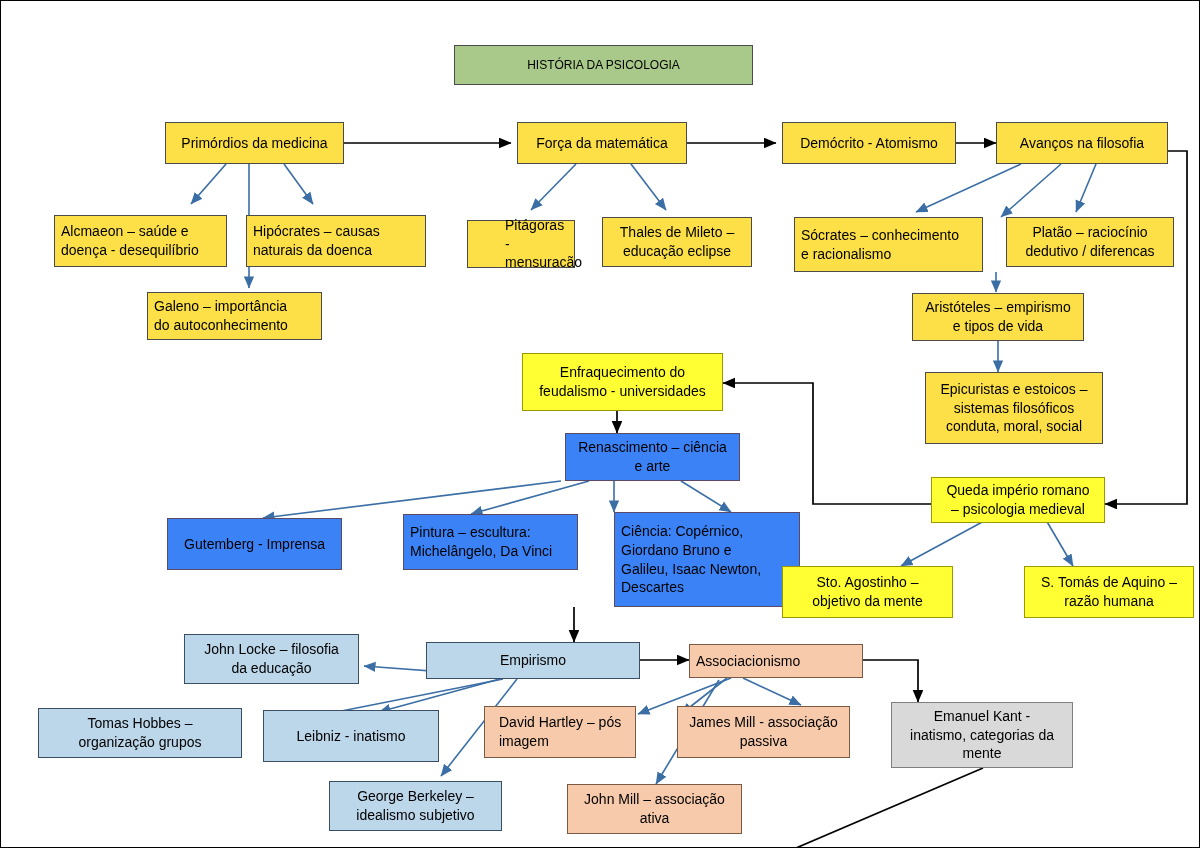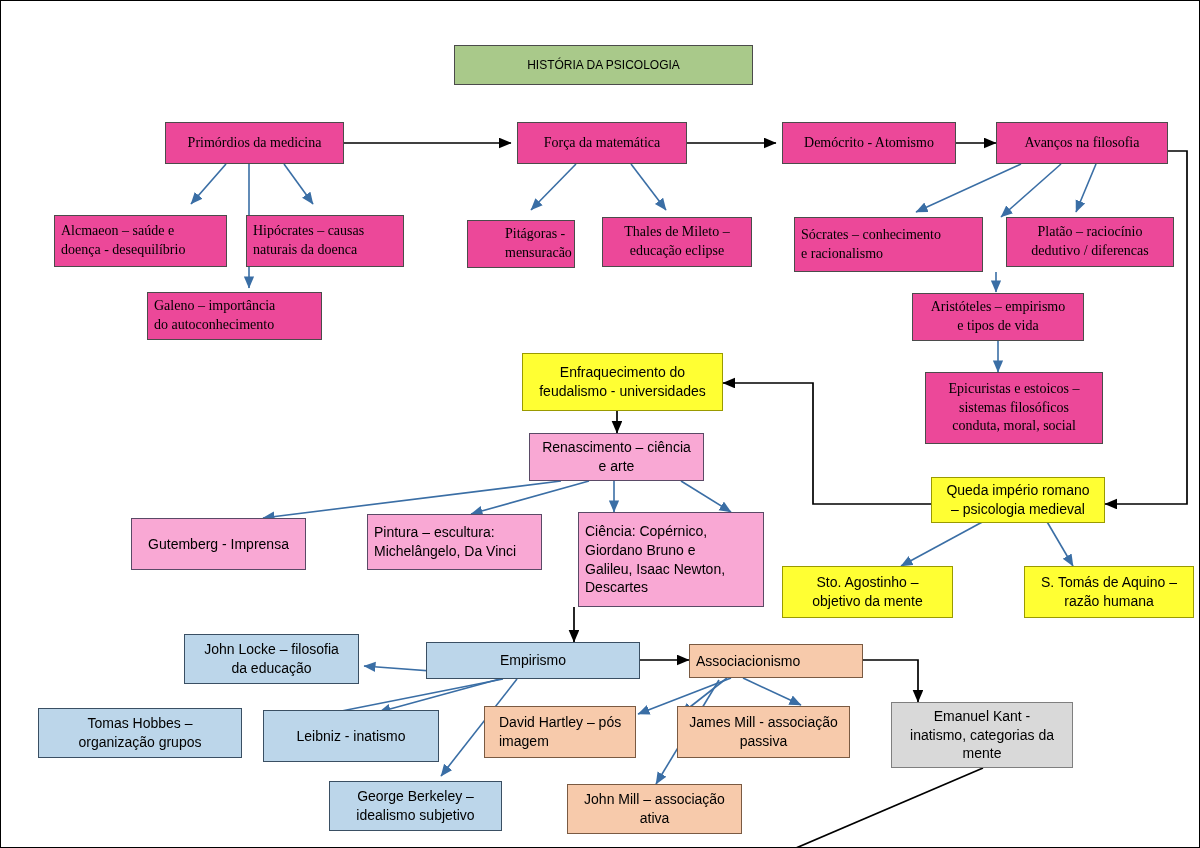--- a/index.html
+++ b/index.html
@@ -18,24 +18,24 @@
     box-sizing:border-box;
     display:flex;align-items:center;justify-content:center;
     text-align:center;
     color:#000000;
     line-height:1.35;
     border:1px solid #3f3f3f;
     padding:2px 6px;
     z-index:2;
   }
   .node span{display:block;width:100%;}
-  .green{background:#ec4899;border-color:#4b4b4b;font-family:Liberation Serif, serif;}
+  .green{background:#fde047;border-color:#4b4b4b;}
   .title{background:#a9c98a;border-color:#4b4b4b;font-size:12px;}
   .yellow{background:#ffff33;border-color:#9a9a00;}
-  .purple{background:#f9a8d4;border-color:#5a4a66;}
+  .purple{background:#3b82f6;border-color:#5a4a66;margin-left:36px;}
   .blue{background:#bcd6ea;border-color:#3a4f63;}
   .orange{background:#f7caab;border-color:#7a5a42;}
   .gray{background:#d9d9d9;border-color:#7f7f7f;}
   .fs14{font-size:14px;}
   .left{justify-content:flex-start;text-align:left;}
 </style>
 </head>
 <body>
 
 <div id="canvas">
@@ -126,21 +126,21 @@
     <span>Avanços na filosofia</span>
   </div>
 
   <div class="node green fs14 left" style="left:53px;top:214px;width:173px;height:52px;">
     <span>
       <span>Alcmaeon – saúde e</span>
       <span>doença - desequilíbrio</span>
     </span>
   </div>
 
-  <div class="node green fs14 left" style="left:245px;top:214px;width:158px;height:52px;">
+  <div class="node green fs14 left" style="left:245px;top:214px;width:180px;height:52px;">
     <span>
       <span>Hipócrates – causas</span>
       <span>naturais da doenca</span>
     </span>
   </div>
 
   <div class="node green fs14 left" style="left:466px;top:219px;width:108px;height:48px;padding-left:37px;">
     <span>
       <span>Pitágoras -</span>
       <span>mensuracão</span>

